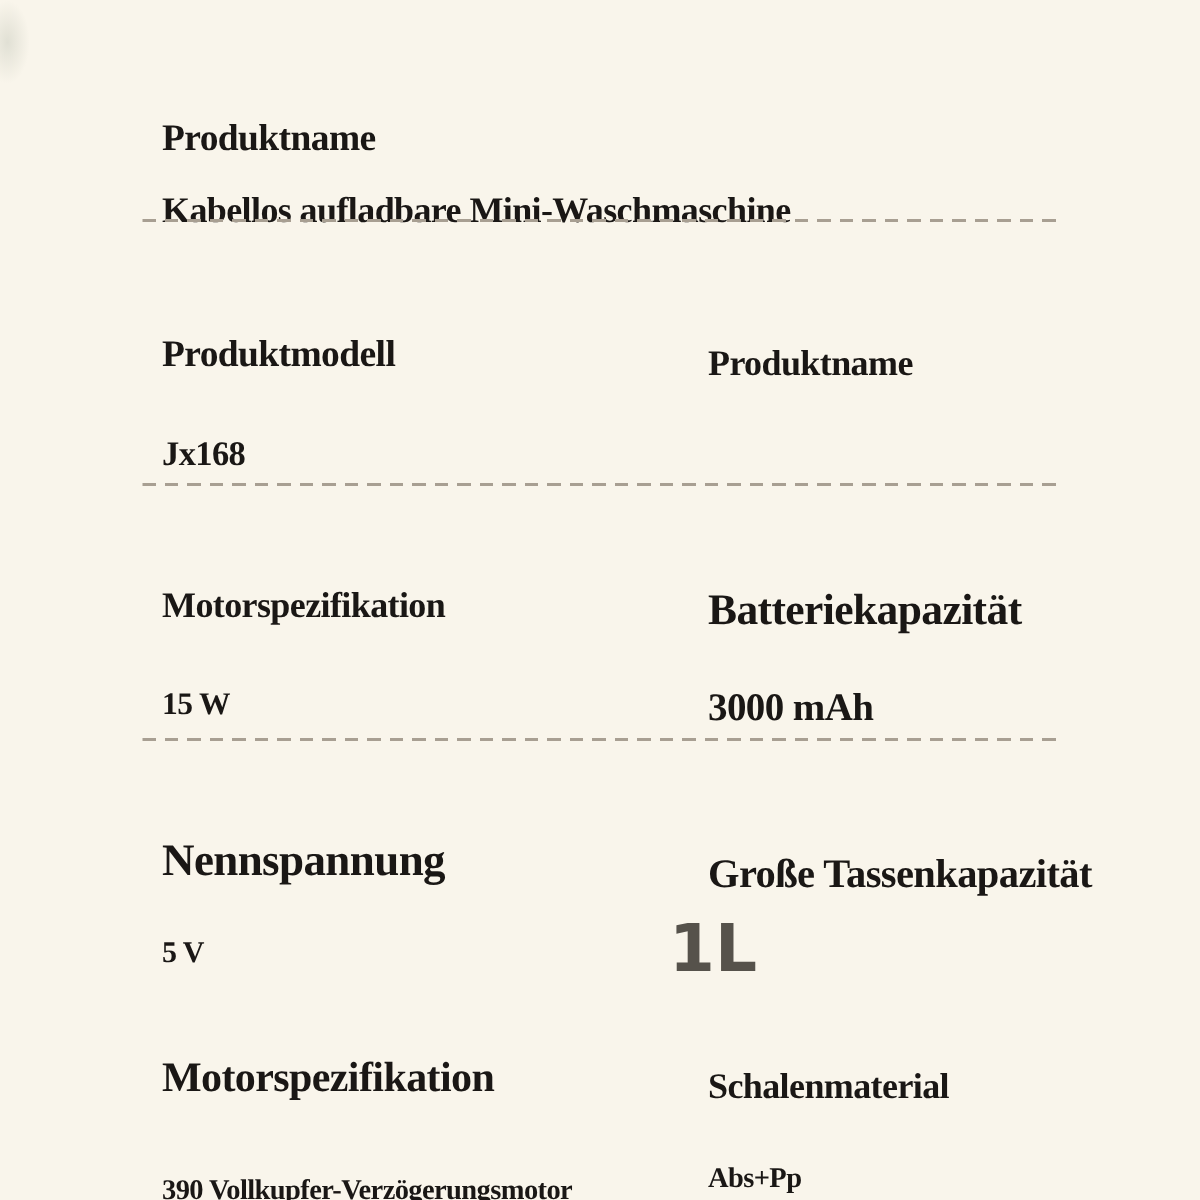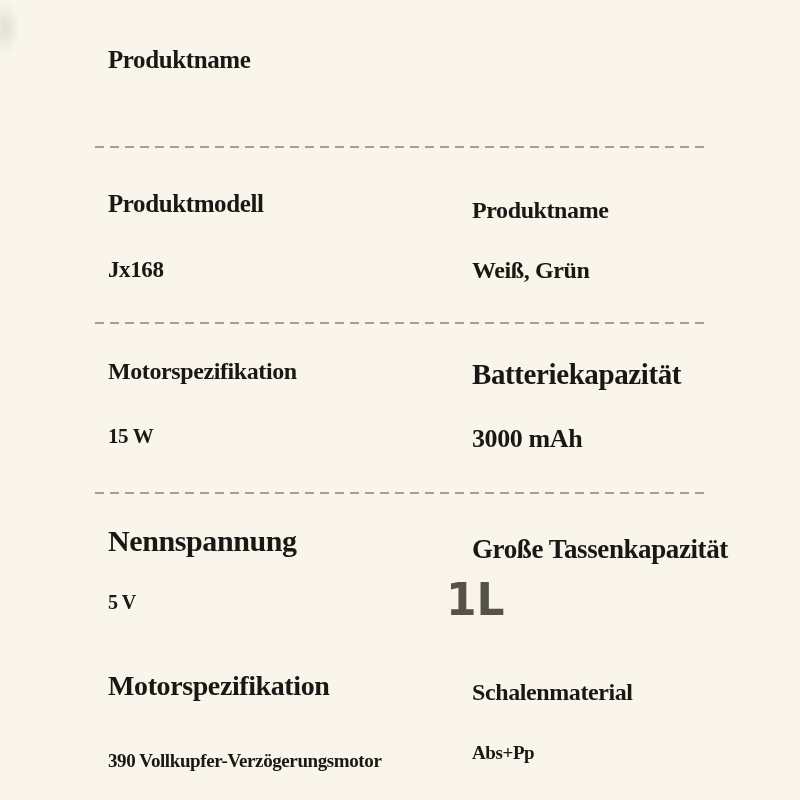--- a/index.html
+++ b/index.html
@@ -21,20 +21,21 @@
     background:radial-gradient(ellipse at center, rgba(168,175,160,0.30), rgba(168,175,160,0) 70%);
     pointer-events:none;
   }
   .txt{
     position:absolute;
     color:var(--ink);
     font-weight:bold;
     line-height:1;
     letter-spacing:-0.4px;
     white-space:nowrap;
+    margin-top:33px;
   }
   .divider{
     position:absolute;
     left:95px;width:612px;height:2px;
     background:repeating-linear-gradient(90deg, var(--divider) 0, var(--divider) 9px, transparent 9px, transparent 15px);
   }
   
   .f-name-label   {left:108px; top:47px;  font-size:25px;}
   .f-name-value   {left:108px; top:96px;  font-size:24px;}
   .d1             {top:146px;}
@@ -67,27 +68,27 @@
   .f-motor-value  {left:108px; top:751px; font-size:19px;text-align:center;}
   .f-shell-value  {left:472px; top:743px; font-size:19px;}
 </style>
 </head>
 <body>
 
 <div class="sheet">
   <div class="corner-smudge"></div>
 
   <div class="txt f-name-label">Produktname</div>
+  <div class="txt f-name-value">Kabellos aufladbare Mini-Waschmaschine</div>
 
   <div class="divider d1"></div>
 
   <div class="txt f-model-label">Produktmodell</div>
   <div class="txt f-color-label">Produktname</div>
   <div class="txt f-model-value">Jx168</div>
-  <div class="txt f-color-value">Weiß, Grün</div>
 
   <div class="divider d2"></div>
 
   <div class="txt f-power-label">Motorspezifikation</div>
   <div class="txt f-battery-label">Batteriekapazität</div>
   <div class="txt f-power-value">15 W</div>
   <div class="txt f-battery-value">3000 mAh</div>
 
   <div class="divider d3"></div>
 

